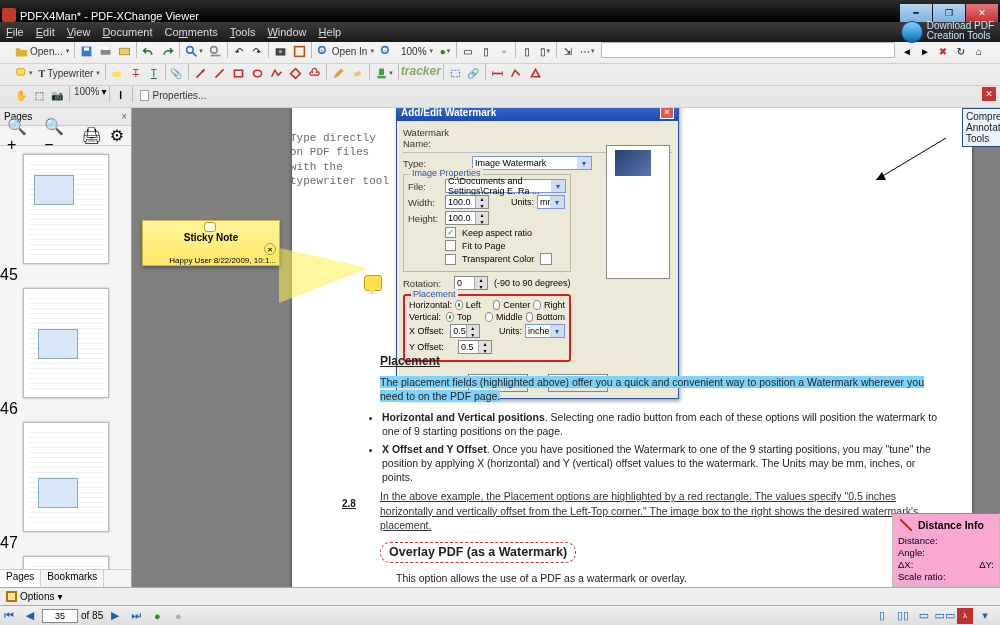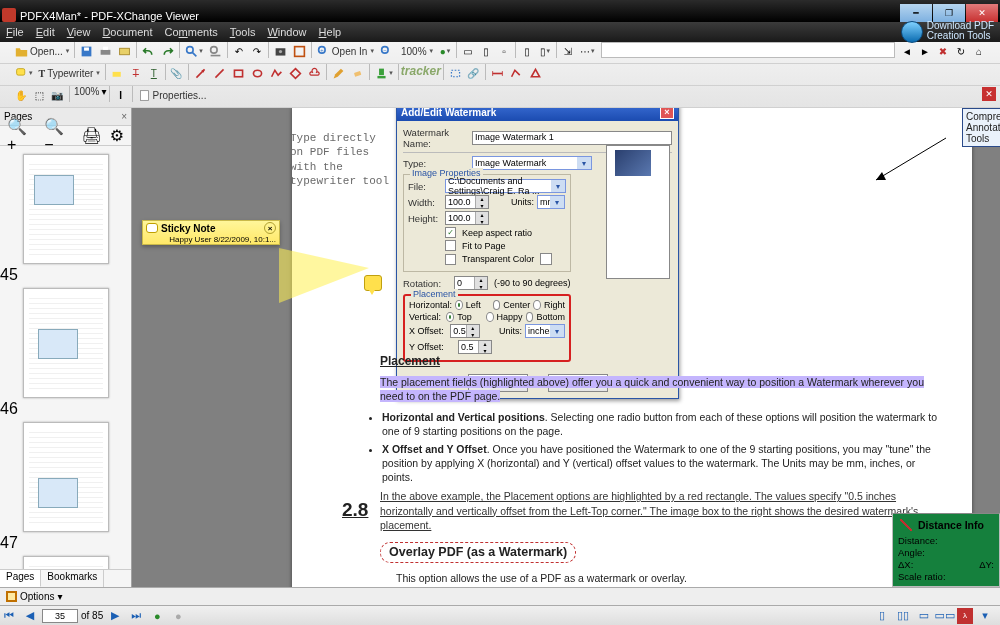--- a/index.html
+++ b/index.html
@@ -34,21 +34,21 @@
 .thumb .tc { position:absolute; inset:5px; background:repeating-linear-gradient(#fff,#fff 4px,#f0f0f0 4px,#f0f0f0 5px); }
 .thumb .bluerect { position:absolute; left:10px; top:20px; width:40px; height:30px; background:#d8e8f8; border:1px solid #8ab; }
 .pane-tabs { height:18px; border-top:1px solid #ccc; display:flex; font-size:10px; }
 .pane-tabs .pt { padding:1px 6px; border-right:1px solid #ccc; }
 .pane-tabs .pt.act { background:#fff; border-bottom:1px solid #fff; }
 .viewer { flex:1; background:#808080; position:relative; overflow:hidden; }
 .page { position:absolute; left:160px; top:0; width:680px; height:560px; background:#fff; box-shadow:0 0 4px rgba(0,0,0,.5); }
 .page .txt { font-size:10.5px; color:#222; line-height:1.35; }
 .typewriter-note { position:absolute; left:-2px; top:23px; width:120px; font-family:"Courier New",monospace; font-size:11px; color:#6a6a6a; line-height:1.3; }
 .sticky { position:absolute; left:10px; top:112px; width:138px; background:linear-gradient(#fff69a,#ffe868); border:1px solid #c9b94a; font-size:9px; box-shadow:0 2px 4px rgba(0,0,0,.3); z-index:5; }
-.sticky .sh { display:flex; align-items:center; padding:1px 3px; font-size:10px; font-weight:bold; }
+.sticky .sh { display:flex; align-items:center; padding:1px 3px; font-size:10px; font-weight:bold;flex-direction:column; }
 .sticky .sh .bubble { width:12px; height:10px; background:#fff; border:1px solid #c0a000; border-radius:3px; margin-right:3px; position:relative; }
 .sticky .sh .xx { margin-left:auto; width:12px;height:12px;border:1px solid #b0a030;border-radius:50%;display:flex;align-items:center;justify-content:center;font-size:8px; }
 .sticky .sub { font-size:8px; padding:0 3px; text-align:right; }
 .sticky .body { background:#fffde0; border-top:1px solid #d6c868; padding:3px; min-height:48px; font-size:10px; }
 .sticky-beam { position:absolute; left:147px; top:140px; width:0; height:0; border-top:20px solid transparent; border-bottom:35px solid transparent; border-left:90px solid rgba(255,240,80,.55); z-index:4; }
 .note-icon { position:absolute; left:232px; top:167px; width:18px; height:16px; background:#ffe04c; border:1px solid #c0a010; border-radius:3px; z-index:6; }
 .note-icon:after { content:""; position:absolute; left:4px; bottom:-5px; width:0;height:0;border-top:5px solid #ffe04c;border-left:3px solid transparent;border-right:3px solid transparent; }
 .dialog { position:absolute; left:104px; top:-6px; width:283px; background:#ece9d8; border:1px solid #2a55a5; box-shadow:1px 2px 4px rgba(0,0,0,.4); font-size:10px; }
 .dialog .dt { height:18px; background:linear-gradient(#3b6ed5,#1b4bb0); color:#fff; display:flex; align-items:center; padding:0 4px; font-size:10px; font-weight:bold; }
 .dialog .dt .dx { margin-left:auto; width:14px;height:14px;background:#e05555;color:#fff;display:flex;align-items:center;justify-content:center;font-size:9px;border:1px solid #fff; }
@@ -67,27 +67,27 @@
 .dialog .radio { width:10px; height:10px; border:1px solid #888; border-radius:50%; background:#fff; display:inline-block; position:relative; }
 .dialog .radio.on:after { content:""; position:absolute; inset:2px; background:#2a7a2a; border-radius:50%; }
 .dialog .preview { position:absolute; right:8px; top:42px; width:64px; height:134px; border:1px solid #888; background:#fff; }
 .dialog .preview .pimg { position:absolute; top:4px; left:8px; width:36px; height:26px; background:linear-gradient(135deg,#2a3f6e,#5a78b0); }
 .dialog .btnrow { display:flex; justify-content:center; gap:20px; padding:4px 0 6px; }
 .dialog .dbtn { width:60px; height:18px; border:1px solid #888; background:linear-gradient(#fefefe,#e4e4e4); font-size:10px; display:flex;align-items:center;justify-content:center; }
 .callout { position:absolute; right:-72px; top:0px; width:82px; border:1px solid #2a4a8a; background:#eaf2fb; font-size:10px; padding:2px 3px; color:#222; }
 .dimen { position:absolute; right:-46px; top:60px; width:22px; height:120px; }
 .docsection { position:absolute; left:88px; top:245px; right:30px; }
 .h-place { font-size:12px; font-weight:bold; text-decoration:underline; margin-bottom:6px; }
-.hl { background:#c4b5fd; }
+.hl { background:#7dd3fc; }
 .bull { margin:5px 0 5px 2px; list-style:disc; }
 .bull li { margin-bottom:4px; }
 .ul-red { text-decoration:underline; color:#8a1a1a; }
-.secnum { position:absolute; left:-38px; top:144px; font-size:19px; font-weight:bold;text-decoration:underline; }
+.secnum { position:absolute; left:-38px; top:144px; font-size:10px; font-weight:bold;text-decoration:underline; }
 .ovpdf { display:inline-block; border:1.5px dashed #c03030; border-radius:10px; padding:1px 8px; font-size:12.5px; font-weight:bold; }
-.distpanel { position:absolute; right:0; bottom:38px; width:108px; background:#15803d; border:1px solid #bbb; border-top:1px solid #888; font-size:9.5px; padding:3px 5px; }
+.distpanel { position:absolute; right:0; bottom:38px; width:108px; background:#f9a8d4; border:1px solid #bbb; border-top:1px solid #888; font-size:9.5px; padding:3px 5px; }
 .distpanel .dh { font-weight:bold; font-size:10.5px; display:flex; align-items:center; gap:4px; margin-bottom:2px; }
 .distpanel .darrow { width:16px; height:16px; position:relative; }
 .distpanel .darrow:before { content:""; position:absolute; inset:2px; background:linear-gradient(45deg,transparent 45%,#c03030 45%,#c03030 55%,transparent 55%); }
 .distpanel .drow { display:flex; justify-content:space-between; margin:1px 0; }
 .statusbar { position:absolute; bottom:20px; left:0; right:0; height:18px; background:#eee; border-top:1px solid #aaa; font-size:10px; display:flex; align-items:center; padding:0 6px; }
 .statusbar .opt { display:flex; align-items:center; gap:3px; }
 .statusbar .opt .o { width:11px;height:11px;border:2px solid #c07000;background:#ffeaa0; }
 .navbar { position:absolute; bottom:0; left:0; right:0; height:20px; background:linear-gradient(#f0f0f0,#dedede); border-top:1px solid #aaa; display:flex; align-items:center; justify-content:center; font-size:10px; gap:3px; }
 .navbar .nbtn { width:18px; height:16px; display:flex;align-items:center;justify-content:center; color:#1a5fb4; font-size:11px; cursor:pointer; }
 .navbar .pginp { width:36px; height:14px; border:1px solid #888; background:#fff; text-align:center; font-size:9px; }
@@ -424,21 +424,20 @@
 typewriter tool</div>
 
       <div class="dialog">
         <div class="dt">
             <span>Add/Edit Watermark</span>
             <span class="dx">×</span>
           </div>
         <div class="dbody">
           <div class="frow">
               <span class="lbl">Watermark Name:</span>
-              <div class="inp"><span>Image Watermark 1</span></div>
             </div>
           <div style="height:1px;background:#bbb;margin:3px 0"></div>
           <div class="frow">
               <span class="lbl">Type:</span>
               <div class="combo" style="width:120px;flex:none">
                 <span>Image Watermark</span>
               </div>
             </div>
           <div class="frm" style="width:168px">
               <span class="ftitle">Image Properties</span>
@@ -498,21 +497,21 @@
                 <span class="radio"></span>
                 <span style="font-size:9px;width:34px">Center</span>
                 <span class="radio"></span>
                 <span style="font-size:9px">Right</span>
               </div>
             <div class="frow">
                 <span style="width:46px;font-size:9px">Vertical:</span>
                 <span class="radio on"></span>
                 <span style="font-size:9px;width:34px">Top</span>
                 <span class="radio"></span>
-                <span style="font-size:9px;width:34px">Happy</span>
+                <span style="font-size:9px;width:34px">Middle</span>
                 <span class="radio"></span>
                 <span style="font-size:9px">Bottom</span>
               </div>
             <div class="frow">
                 <span style="width:46px;font-size:9px">X Offset:</span>
                 <div class="spin" style="width:34px">
                   <span>0.5</span>
                 </div>
                 <span style="width:16px"></span>
                 <span style="font-size:9px">Units:</span>

